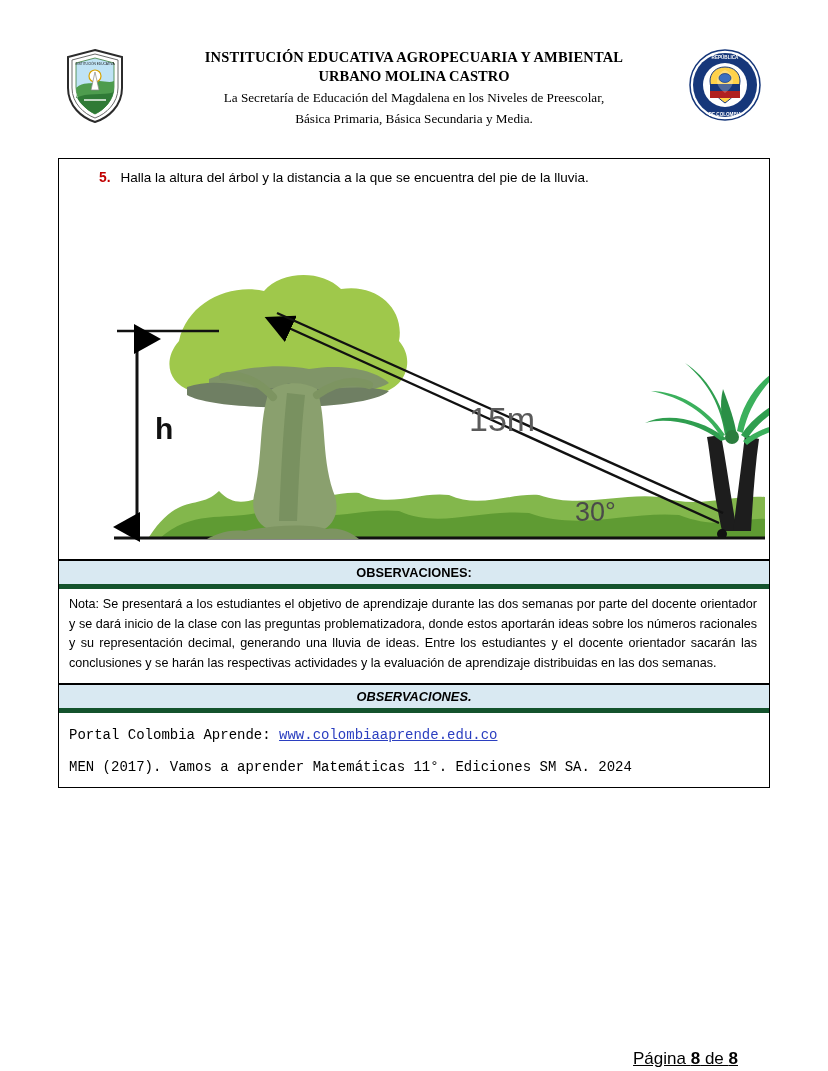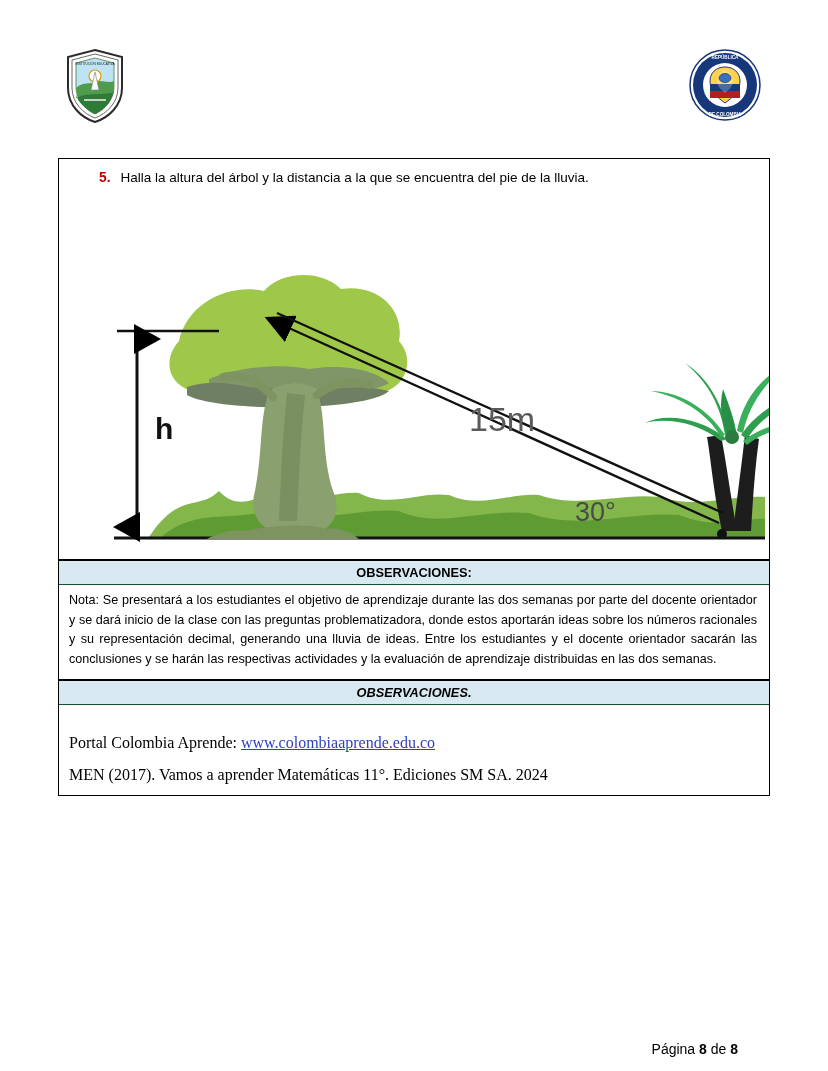--- a/index.html
+++ b/index.html
@@ -108,52 +108,53 @@
     margin-top: 4px;
   }
 
   .band {
     background: #d9e9f2;
     text-align: center;
     font-size: 12.8px;
     font-weight: bold;
     padding: 4px 0 4px 0;
     border-top: 1px solid #000;
-    border-bottom: 1px solid #14532d;
+    border-bottom: 5px solid #14532d;
   }
   .band.italic {
     font-style: italic;
   }
 
   .note-cell {
     padding: 6px 12px 10px 10px;
     font-size: 12.6px;
     line-height: 19.5px;
     text-align: justify;
   }
   .note-cell b { font-weight: normal; }
 
   .biblio-cell {
-    padding: 28px 10px 10px 10px;
-    font-family: Liberation Serif, serif;
-    font-size: 16px;
+    padding: 12px 10px 10px 10px;
+    font-family: Liberation Mono, monospace;
+    font-size: 14px;
     line-height: 20px;
   }
   .biblio-link {
     color: #2b3fc0;
     text-decoration: underline;
   }
   .biblio-gap { height: 12px; }
 
   
   .footer {
     position: absolute;
     right: 90px;
-    bottom: 62px;
-    font-size: 14px;
+    bottom: 50px;
+    font-size: 17px;
+    text-decoration: underline;
   }
   .footer b { font-weight: bold; }
 
   .figure-svg { display: block; }
 </style>
 </head>
 <body>
 
 <div class="page">
 
@@ -166,20 +167,26 @@
         <path d="M31 10 L50 15 L50 39 C50 52 40 62 31 66 C22 62 12 52 12 39 L12 15 Z" fill="#bfe3f5" stroke="#3b7f3b" stroke-width="0.8"></path>
         <path d="M12 40 C20 33 26 37 31 34 C37 31 44 36 50 33 L50 39 C50 52 40 62 31 66 C22 62 12 52 12 39 Z" fill="#4e9c4e"></path>
         <path d="M12 50 C22 44 40 48 50 44 L50 39 C50 52 40 62 31 66 C22 62 12 52 12 46 Z" fill="#2f7a36"></path>
         <circle cx="31" cy="28" r="6" fill="#ffffff" stroke="#d8a200" stroke-width="1.2"></circle>
         <path d="M27 42 L31 24 L35 42 Z" fill="#ffffff" stroke="#888" stroke-width="0.7"></path>
         <path d="M20 52 L42 52" stroke="#ffffff" stroke-width="1.4"></path>
         <text x="31" y="17" font-size="3.2" text-anchor="middle" font-family="Liberation Sans, sans-serif" fill="#1a1a1a">INSTITUCIÓN EDUCATIVA</text>
       </svg>
     </div>
 
+    <div class="header-titles">
+      <div class="header-line1">INSTITUCIÓN EDUCATIVA AGROPECUARIA Y AMBIENTAL</div>
+      <div class="header-line2">URBANO MOLINA CASTRO</div>
+      <div class="header-sub">La Secretaría de Educación del Magdalena en los Niveles de Preescolar,</div>
+      <div class="header-sub">Básica Primaria, Básica Secundaria y Media.</div>
+    </div>
 
     <div class="seal-right">
       <svg viewBox="0 0 74 74" width="74" height="74" xmlns="http://www.w3.org/2000/svg">
         <circle cx="37" cy="37" r="35" fill="#ffffff" stroke="#16377a" stroke-width="1.5"></circle>
         <circle cx="37" cy="37" r="32" fill="#16377a"></circle>
         <circle cx="37" cy="37" r="22" fill="#ffffff"></circle>
         <path d="M37 19 C46 19 52 25 52 33 C52 43 44 50 37 55 C30 50 22 43 22 33 C22 25 28 19 37 19 Z" fill="#ffd24a" stroke="#16377a" stroke-width="1"></path>
         <rect x="22" y="36" width="30" height="7" fill="#16377a"></rect>
         <rect x="22" y="43" width="30" height="7" fill="#b02020"></rect>
         <path d="M37 22 C42 24 45 28 45 33 C45 38 41 42 37 45 C33 42 29 38 29 33 C29 28 32 24 37 22 Z" fill="#ffffff" opacity="0.25"></path>

